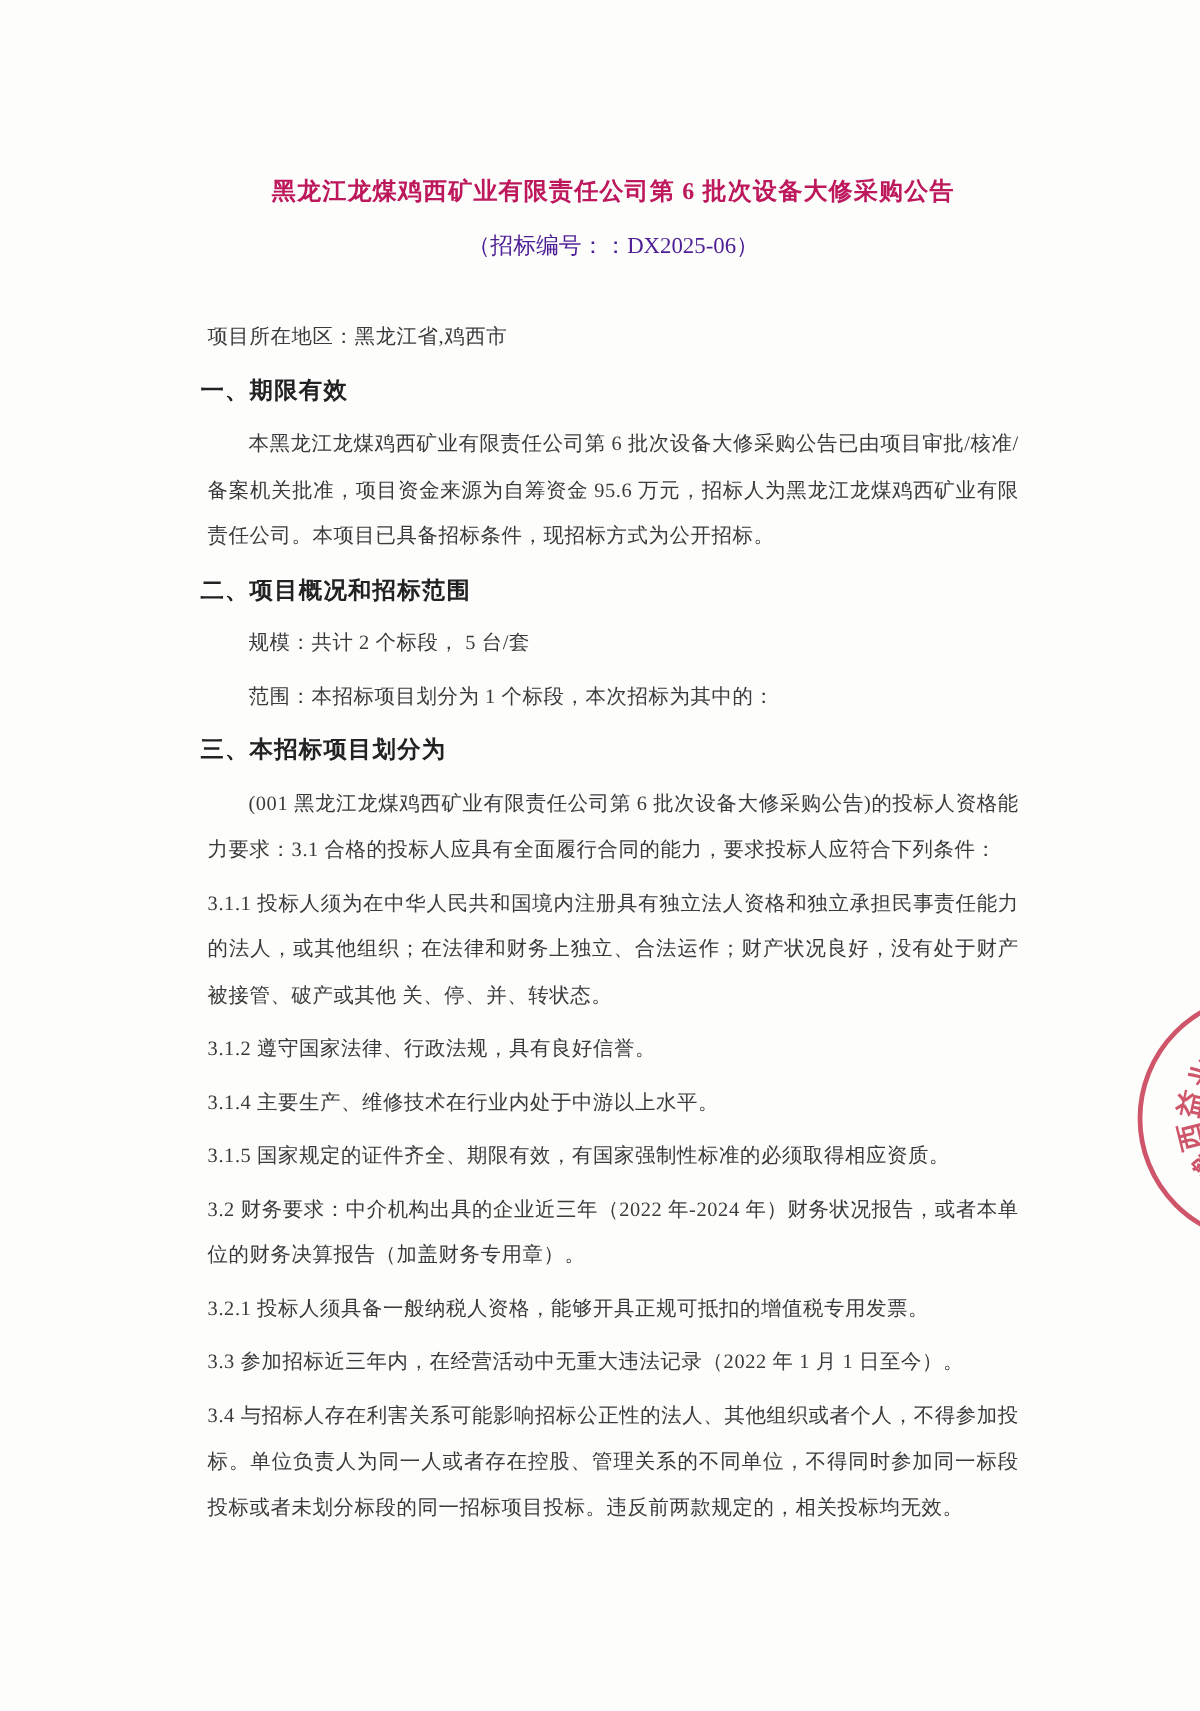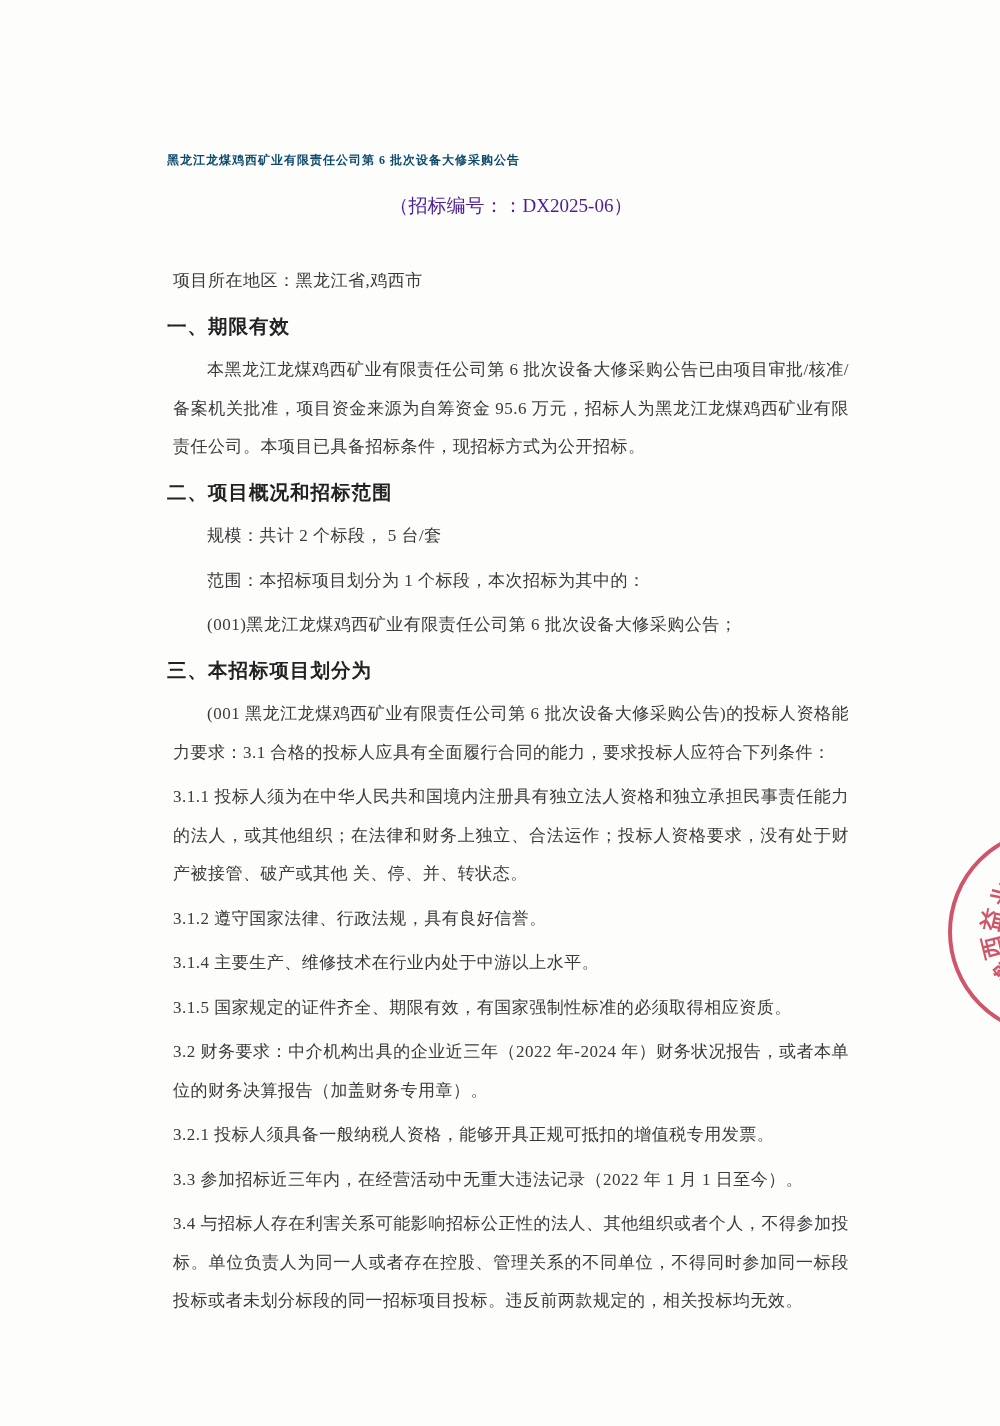--- a/index.html
+++ b/index.html
@@ -13,26 +13,26 @@
     color: #3a3a3a;
   }
   .content {
     position: absolute;
     left: 167px;
     top: 137px;
     width: 688px;
   }
   .doc-title {
     margin: 0;
-    text-align: left;
-    font-size: 12px;
+    text-align: center;
+    font-size: 20px;
     font-weight: 600;
     line-height: 46px;
     letter-spacing: 1px;
-    color: #0c4a6e;
+    color: #be185d;
   }
   .doc-subtitle {
     margin: 0;
     text-align: center;
     font-size: 19px;
     font-weight: 500;
     line-height: 46px;
     color: #4c1d95;
   }
   .body-block { margin-top: 33px; }
@@ -93,25 +93,24 @@
 
     <div class="body-block">
       <p class="line">项目所在地区：黑龙江省,鸡西市</p>
 
       <p class="sec-heading">一、期限有效</p>
       <p class="para indent">本黑龙江龙煤鸡西矿业有限责任公司第 6 批次设备大修采购公告已由项目审批/核准/备案机关批准，项目资金来源为自筹资金 95.6 万元，招标人为黑龙江龙煤鸡西矿业有限责任公司。本项目已具备招标条件，现招标方式为公开招标。</p>
 
       <p class="sec-heading">二、项目概况和招标范围</p>
       <p class="line indent">规模：共计 2 个标段， 5 台/套</p>
       <p class="line indent">范围：本招标项目划分为 1 个标段，本次招标为其中的：</p>
-      <p class="line indent">(001)黑龙江龙煤鸡西矿业有限责任公司第 6 批次设备大修采购公告；</p>
 
       <p class="sec-heading">三、本招标项目划分为</p>
       <p class="para indent">(001 黑龙江龙煤鸡西矿业有限责任公司第 6 批次设备大修采购公告)的投标人资格能力要求：3.1 合格的投标人应具有全面履行合同的能力，要求投标人应符合下列条件：</p>
-      <p class="para">3.1.1 投标人须为在中华人民共和国境内注册具有独立法人资格和独立承担民事责任能力的法人，或其他组织；在法律和财务上独立、合法运作；投标人资格要求，没有处于财产被接管、破产或其他 关、停、并、转状态。</p>
+      <p class="para">3.1.1 投标人须为在中华人民共和国境内注册具有独立法人资格和独立承担民事责任能力的法人，或其他组织；在法律和财务上独立、合法运作；财产状况良好，没有处于财产被接管、破产或其他 关、停、并、转状态。</p>
       <p class="para">3.1.2 遵守国家法律、行政法规，具有良好信誉。</p>
       <p class="para">3.1.4 主要生产、维修技术在行业内处于中游以上水平。</p>
       <p class="para">3.1.5 国家规定的证件齐全、期限有效，有国家强制性标准的必须取得相应资质。</p>
       <p class="para">3.2 财务要求：中介机构出具的企业近三年（2022 年-2024 年）财务状况报告，或者本单位的财务决算报告（加盖财务专用章）。</p>
       <p class="para">3.2.1 投标人须具备一般纳税人资格，能够开具正规可抵扣的增值税专用发票。</p>
       <p class="para">3.3 参加招标近三年内，在经营活动中无重大违法记录（2022 年 1 月 1 日至今）。</p>
       <p class="para">3.4 与招标人存在利害关系可能影响招标公正性的法人、其他组织或者个人，不得参加投标。单位负责人为同一人或者存在控股、管理关系的不同单位，不得同时参加同一标段投标或者未划分标段的同一招标项目投标。违反前两款规定的，相关投标均无效。</p>
     </div>
   </div>
 

